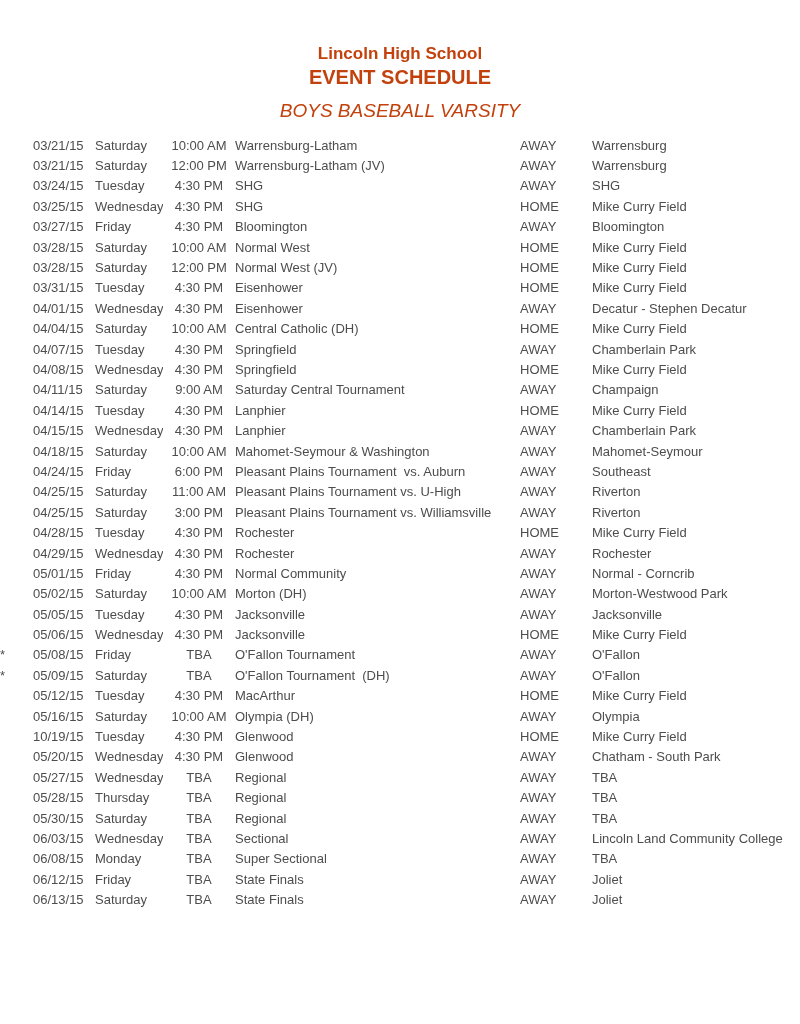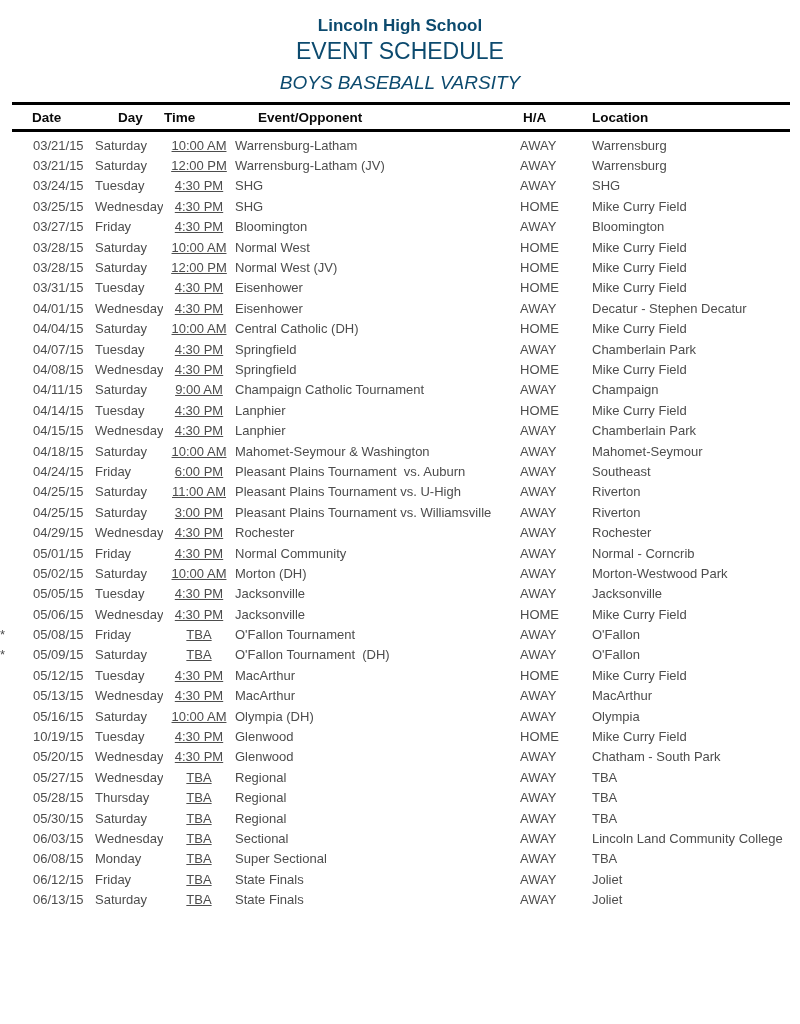--- a/index.html
+++ b/index.html
@@ -4,23 +4,23 @@
 <style>
   html, body { margin: 0; padding: 0; background: #ffffff; }
   .page {
     position: relative;
     width: 800px;
     height: 1024px;
     background: #ffffff;
     overflow: hidden;
     font-family: "Liberation Sans", sans-serif;
   }
-  .title-line { position: absolute; left: 0; width: 100%; text-align: center; color: #0c4a6e; }
+  .title-line { position: absolute; left: 0; width: 100%; text-align: center; color: #c2410c; margin-top: 28px; }
   .school-name   { top: 16px;  font-size: 17px; font-weight: bold; }
-  .schedule-title{ top: 38px;  font-size: 23px; font-weight: normal; }
+  .schedule-title{ top: 38px;  font-size: 20px; font-weight: bold; }
   .team-subtitle { top: 72px;  font-size: 19px; font-style: italic; }
 
   .header-band {
     position: absolute;
     top: 102px; left: 12px;
     width: 778px; height: 24px;
     border-top: 3px solid #000;
     border-bottom: 3px solid #000;
   }
   .header-band .col-label {
@@ -50,39 +50,31 @@
     height: 20.4px;
     padding: 0;
     vertical-align: middle;
     font-size: 13px;
     color: #4d4d4d;
     white-space: pre;
     overflow: hidden;
   }
   td.c-star-flag { padding-left: 14px; }
   td.c-event     { padding-left: 23px; }
-  td.c-time      { text-align: center; text-decoration: underline; }
+  td.c-time      { text-align: center; }
 </style>
 </head>
 <body>
 
 <div class="page">
 
   <div class="title-line school-name">Lincoln High School</div>
   <div class="title-line schedule-title">EVENT SCHEDULE</div>
   <div class="title-line team-subtitle">BOYS BASEBALL VARSITY</div>
 
-  <div class="header-band">
-    <span class="col-label h-date">Date</span>
-    <span class="col-label h-day">Day</span>
-    <span class="col-label h-time">Time</span>
-    <span class="col-label h-event">Event/Opponent</span>
-    <span class="col-label h-ha">H/A</span>
-    <span class="col-label h-location">Location</span>
-  </div>
 
   <table class="schedule">
     <colgroup>
       <col style="width:33px">
       <col style="width:62px">
       <col style="width:68px">
       <col style="width:72px">
       <col style="width:285px">
       <col style="width:72px">
       <col style="width:208px">
@@ -194,21 +186,21 @@
           <td class="c-time">4:30 PM</td>
           <td class="c-event">Springfield</td>
           <td class="c-ha">HOME</td>
           <td class="c-location">Mike Curry Field</td>
         </tr>
         <tr>
           <td class="c-star-flag"></td>
           <td class="c-date">04/11/15</td>
           <td class="c-day">Saturday</td>
           <td class="c-time">9:00 AM</td>
-          <td class="c-event">Champaign Catholic Tournament</td>
+          <td class="c-event">Saturday Central Tournament</td>
           <td class="c-ha">AWAY</td>
           <td class="c-location">Champaign</td>
         </tr>
         <tr>
           <td class="c-star-flag"></td>
           <td class="c-date">04/14/15</td>
           <td class="c-day">Tuesday</td>
           <td class="c-time">4:30 PM</td>
           <td class="c-event">Lanphier</td>
           <td class="c-ha">HOME</td>
@@ -254,20 +246,29 @@
           <td class="c-star-flag"></td>
           <td class="c-date">04/25/15</td>
           <td class="c-day">Saturday</td>
           <td class="c-time">3:00 PM</td>
           <td class="c-event">Pleasant Plains Tournament vs. Williamsville</td>
           <td class="c-ha">AWAY</td>
           <td class="c-location">Riverton</td>
         </tr>
         <tr>
           <td class="c-star-flag"></td>
+          <td class="c-date">04/28/15</td>
+          <td class="c-day">Tuesday</td>
+          <td class="c-time">4:30 PM</td>
+          <td class="c-event">Rochester</td>
+          <td class="c-ha">HOME</td>
+          <td class="c-location">Mike Curry Field</td>
+        </tr>
+        <tr>
+          <td class="c-star-flag"></td>
           <td class="c-date">04/29/15</td>
           <td class="c-day">Wednesday</td>
           <td class="c-time">4:30 PM</td>
           <td class="c-event">Rochester</td>
           <td class="c-ha">AWAY</td>
           <td class="c-location">Rochester</td>
         </tr>
         <tr>
           <td class="c-star-flag"></td>
           <td class="c-date">05/01/15</td>
@@ -326,29 +327,20 @@
           <td class="c-star-flag"></td>
           <td class="c-date">05/12/15</td>
           <td class="c-day">Tuesday</td>
           <td class="c-time">4:30 PM</td>
           <td class="c-event">MacArthur</td>
           <td class="c-ha">HOME</td>
           <td class="c-location">Mike Curry Field</td>
         </tr>
         <tr>
           <td class="c-star-flag"></td>
-          <td class="c-date">05/13/15</td>
-          <td class="c-day">Wednesday</td>
-          <td class="c-time">4:30 PM</td>
-          <td class="c-event">MacArthur</td>
-          <td class="c-ha">AWAY</td>
-          <td class="c-location">MacArthur</td>
-        </tr>
-        <tr>
-          <td class="c-star-flag"></td>
           <td class="c-date">05/16/15</td>
           <td class="c-day">Saturday</td>
           <td class="c-time">10:00 AM</td>
           <td class="c-event">Olympia (DH)</td>
           <td class="c-ha">AWAY</td>
           <td class="c-location">Olympia</td>
         </tr>
         <tr>
           <td class="c-star-flag"></td>
           <td class="c-date">10/19/15</td>

